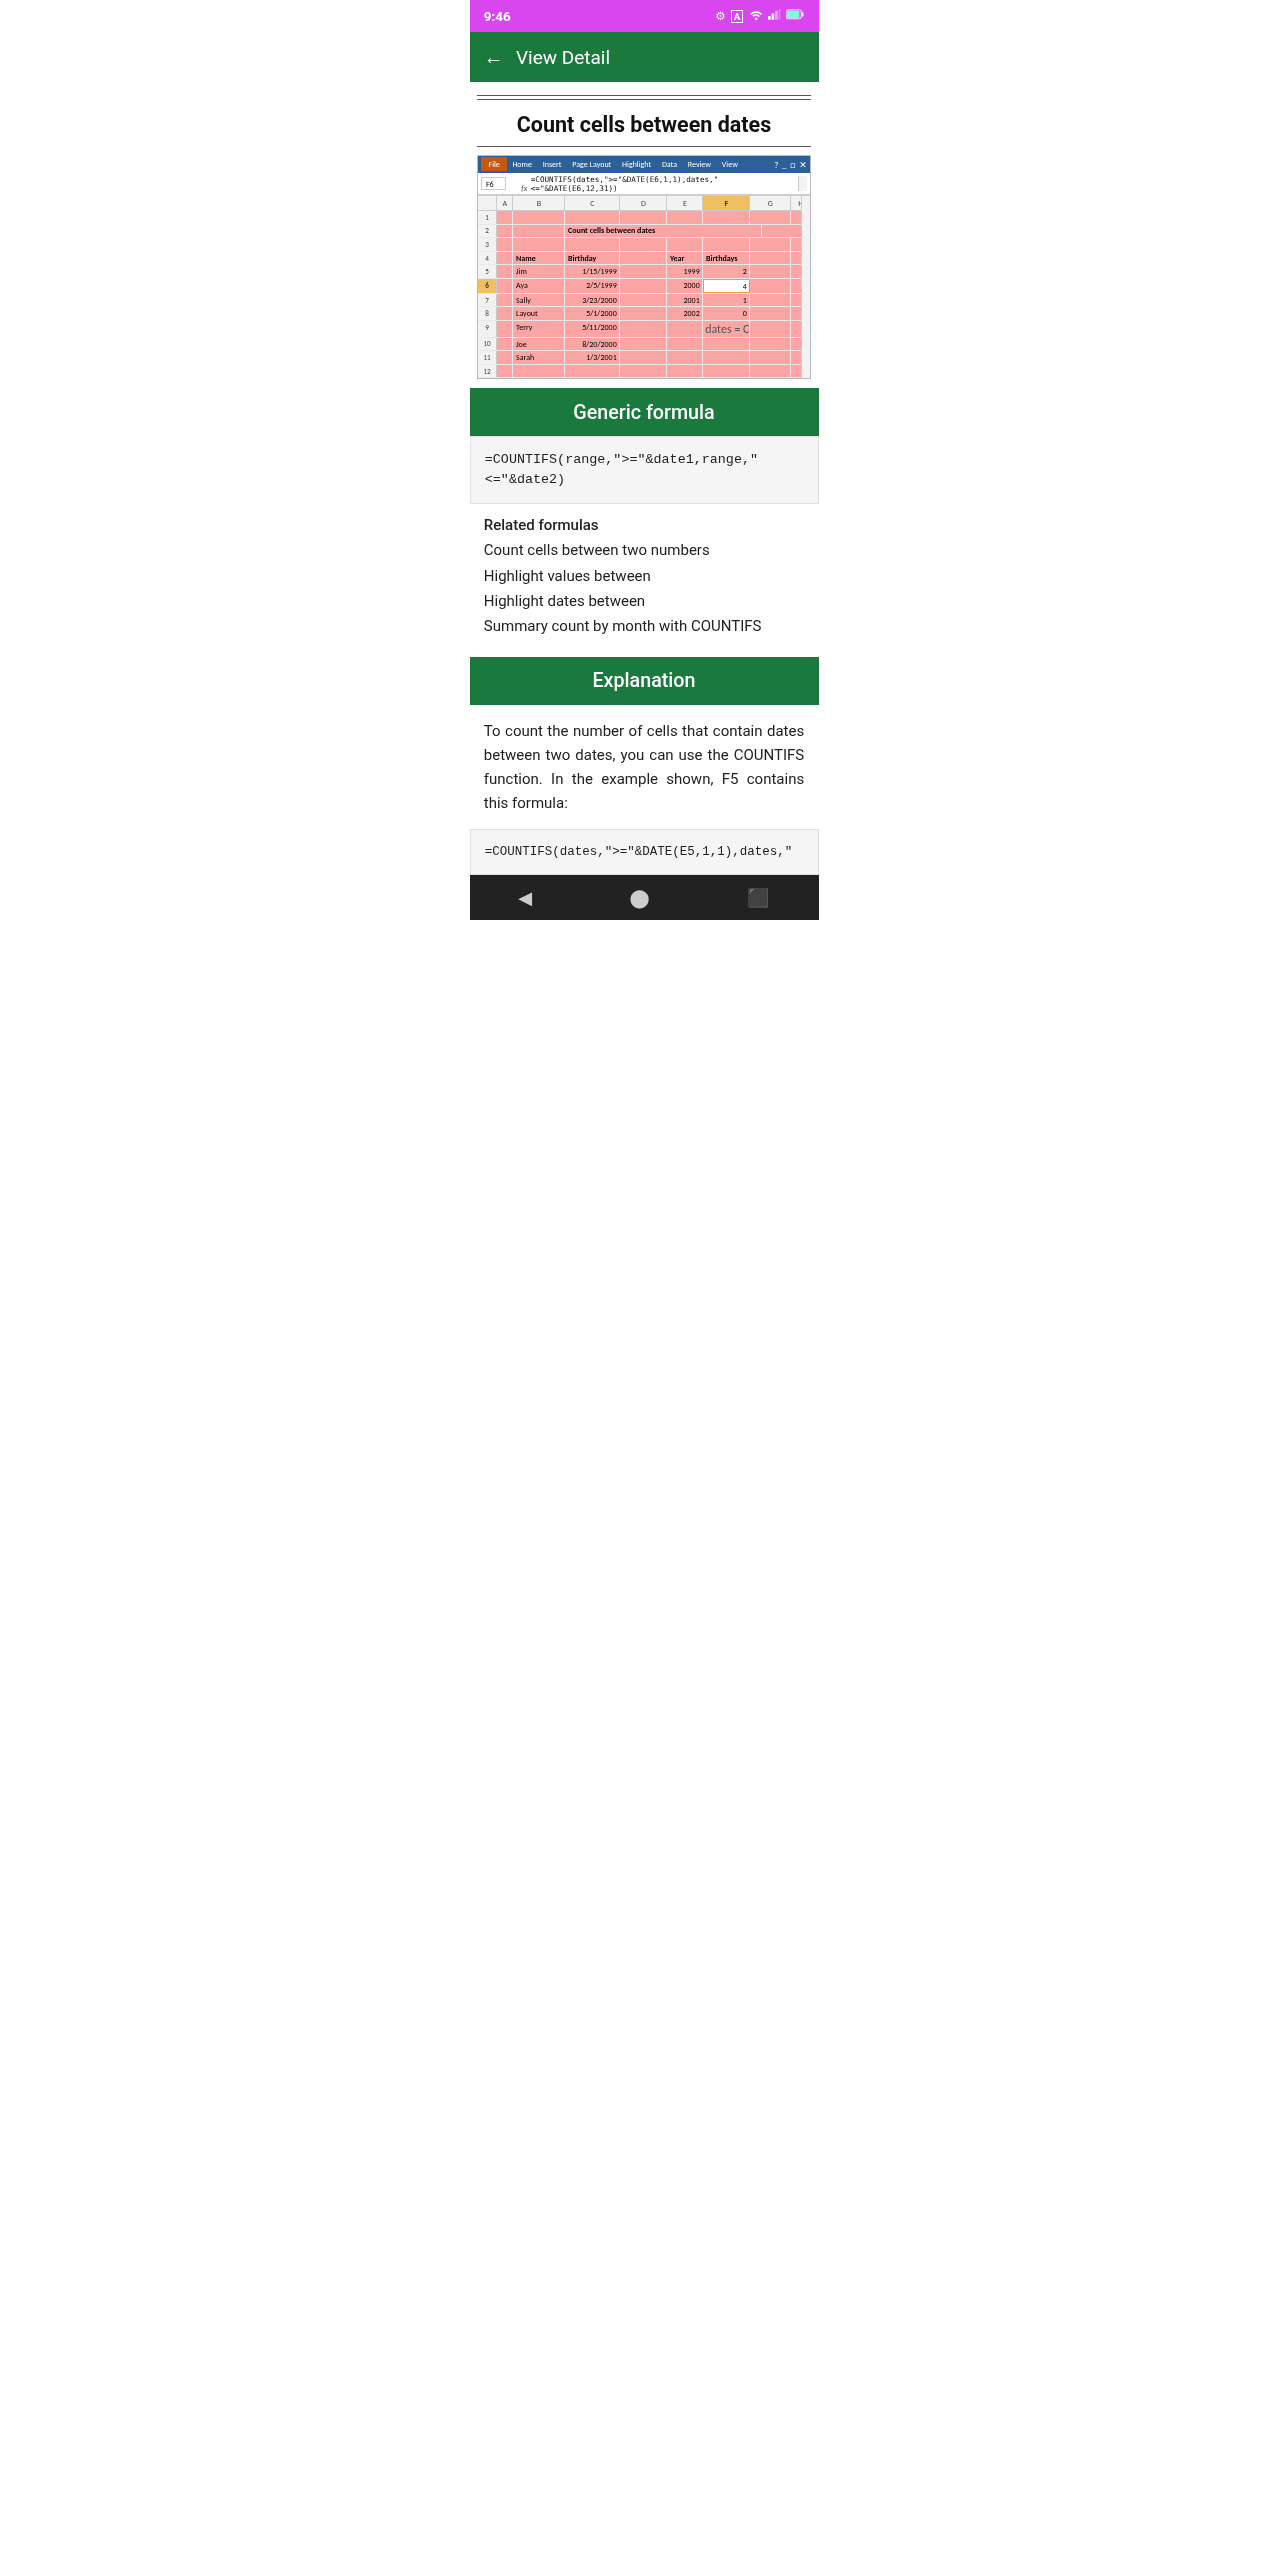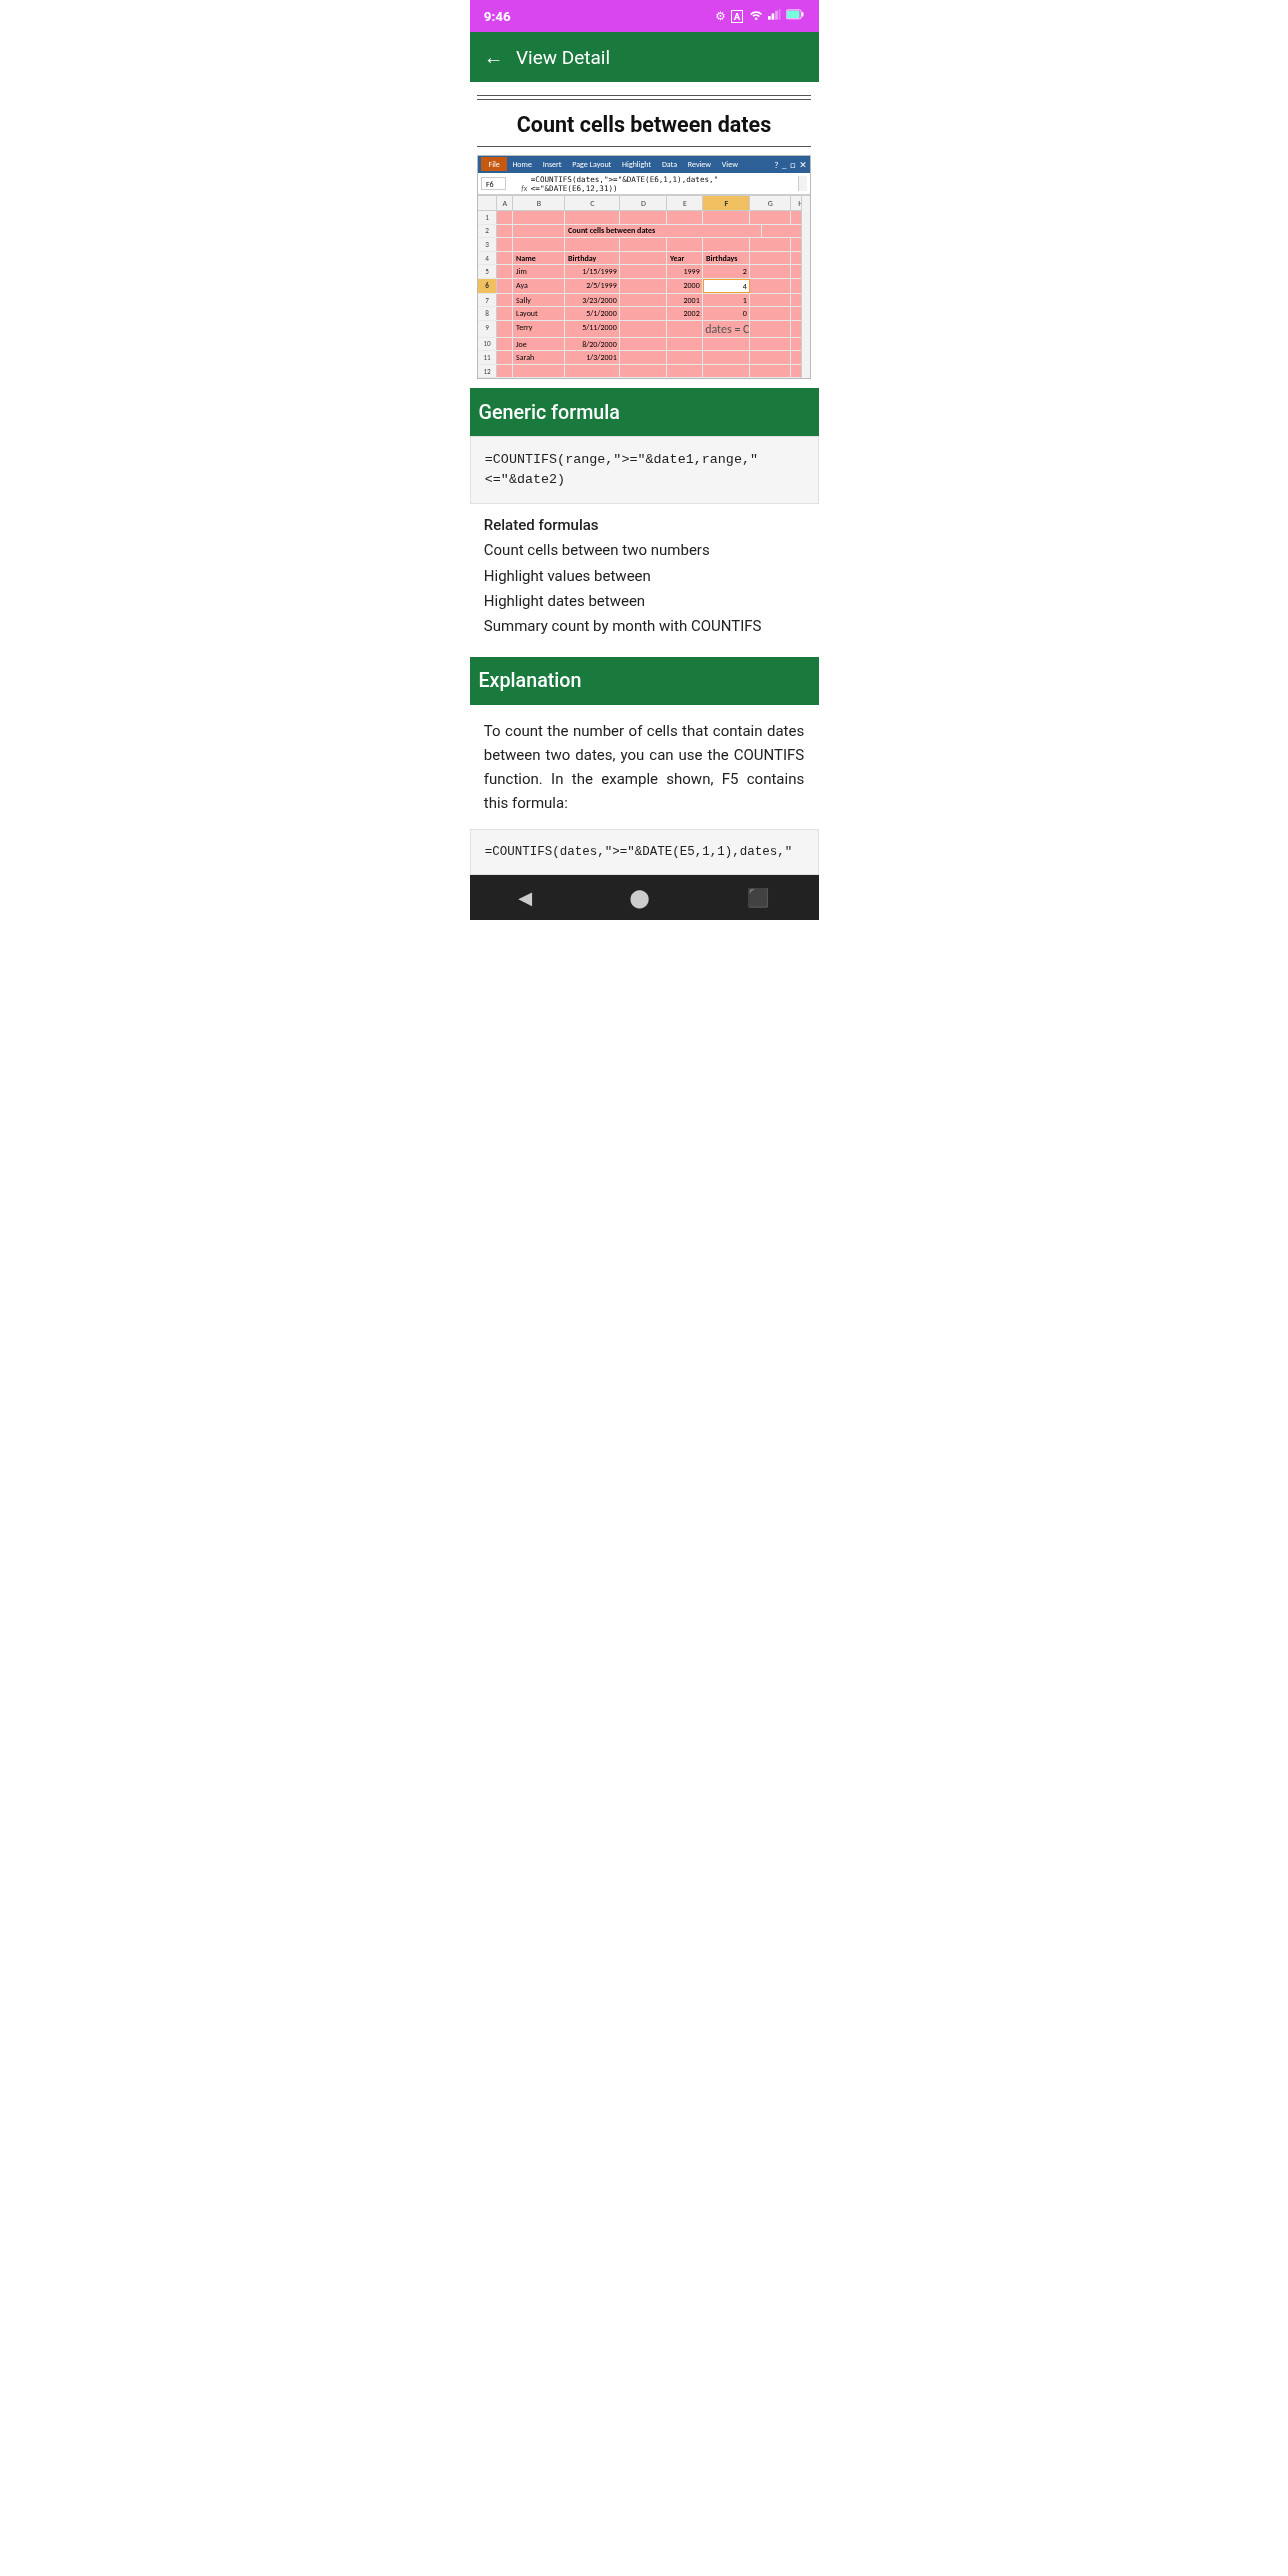--- a/index.html
+++ b/index.html
@@ -234,20 +234,21 @@
     .scrollbar-placeholder {
       width: 9px;
       background: #f2f2f2;
       border-left: 0.9px solid #ccc;
     }
 
     
     .section-header {
       background: #1a7a3e;
       color: #fff;
+      text-align: center;
       font-size: 19.7px;
       font-weight: 500;
       padding: 12.5px 9px;
       margin: 9px 0 0;
     }
 
     
     .code-block {
       background: #f5f5f5;
       border: 0.9px solid #e0e0e0;

